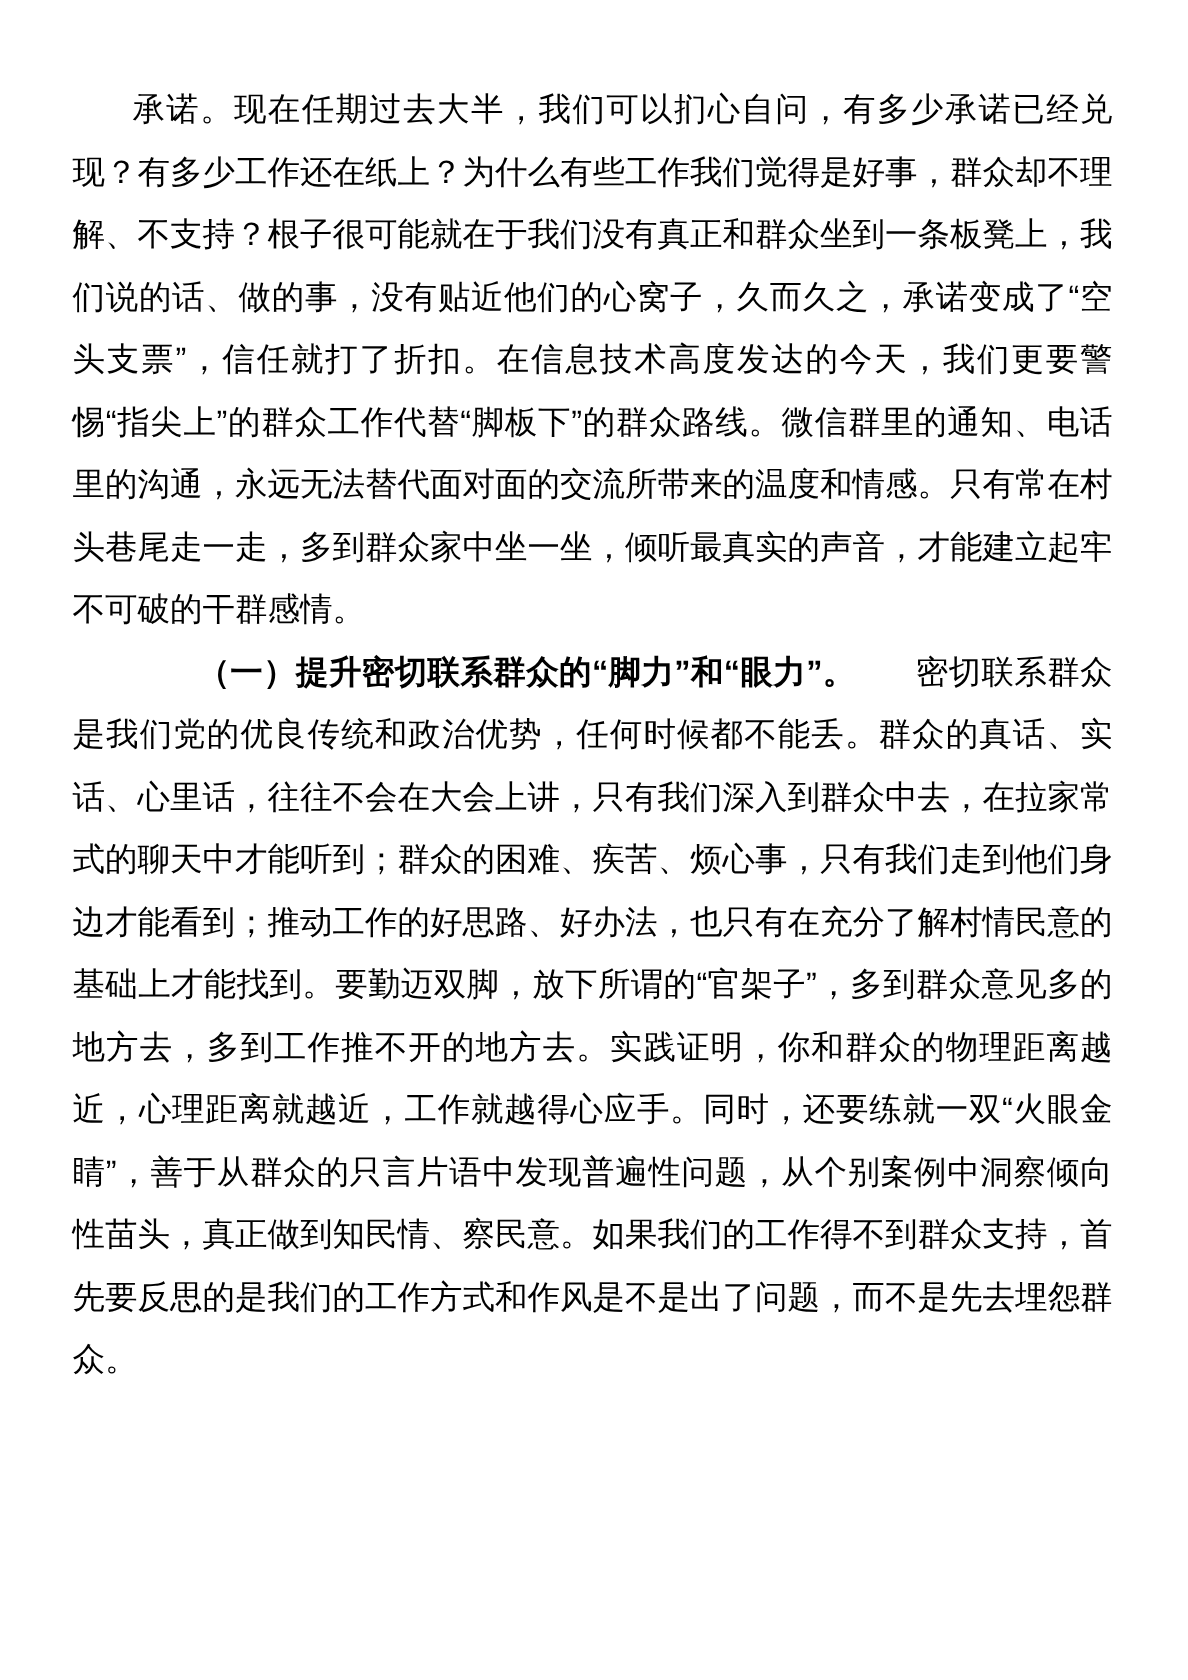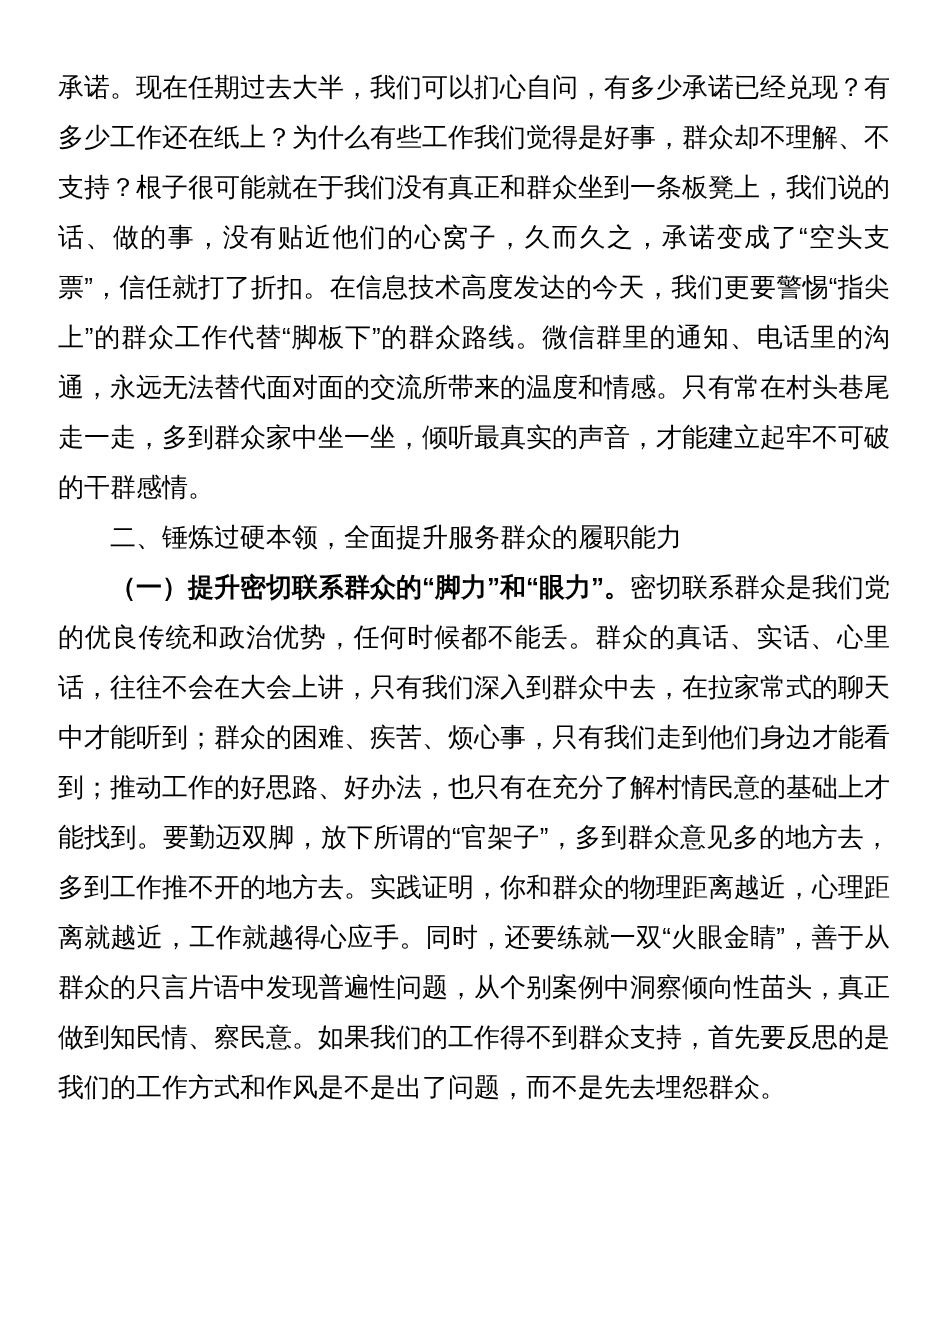--- a/index.html
+++ b/index.html
@@ -30,27 +30,27 @@
   }
   .para {
     margin: 0;
     text-align: justify;
   }
   .para.indent {
     text-indent: 2em;
   }
   .run {
     font-weight: 400;
+    margin-left: 48px;
   }
   .run.bold {
     font-weight: 700;
   }
 </style>
 </head>
 <body style="background: rgb(255, 255, 255);">
 
 <div class="page">
   <div class="content" style="color: rgb(0, 0, 0);">
       <div class="para"><span class="run">承诺。现在任期过去大半，我们可以扪心自问，有多少承诺已经兑现？有多少工作还在纸上？为什么有些工作我们觉得是好事，群众却不理解、不支持？根子很可能就在于我们没有真正和群众坐到一条板凳上，我们说的话、做的事，没有贴近他们的心窝子，久而久之，承诺变成了“空头支票”，信任就打了折扣。在信息技术高度发达的今天，我们更要警惕“指尖上”的群众工作代替“脚板下”的群众路线。微信群里的通知、电话里的沟通，永远无法替代面对面的交流所带来的温度和情感。只有常在村头巷尾走一走，多到群众家中坐一坐，倾听最真实的声音，才能建立起牢不可破的干群感情。</span></div>
-      <div class="para indent"><span class="run">二、锤炼过硬本领，全面提升服务群众的履职能力</span></div>
       <div class="para indent"><span class="run bold">（一）提升密切联系群众的“脚力”和“眼力”。</span><span class="run">密切联系群众是我们党的优良传统和政治优势，任何时候都不能丢。群众的真话、实话、心里话，往往不会在大会上讲，只有我们深入到群众中去，在拉家常式的聊天中才能听到；群众的困难、疾苦、烦心事，只有我们走到他们身边才能看到；推动工作的好思路、好办法，也只有在充分了解村情民意的基础上才能找到。要勤迈双脚，放下所谓的“官架子”，多到群众意见多的地方去，多到工作推不开的地方去。实践证明，你和群众的物理距离越近，心理距离就越近，工作就越得心应手。同时，还要练就一双“火眼金睛”，善于从群众的只言片语中发现普遍性问题，从个别案例中洞察倾向性苗头，真正做到知民情、察民意。如果我们的工作得不到群众支持，首先要反思的是我们的工作方式和作风是不是出了问题，而不是先去埋怨群众。</span></div>
     </div>
 </div>
 
 </body></html>

